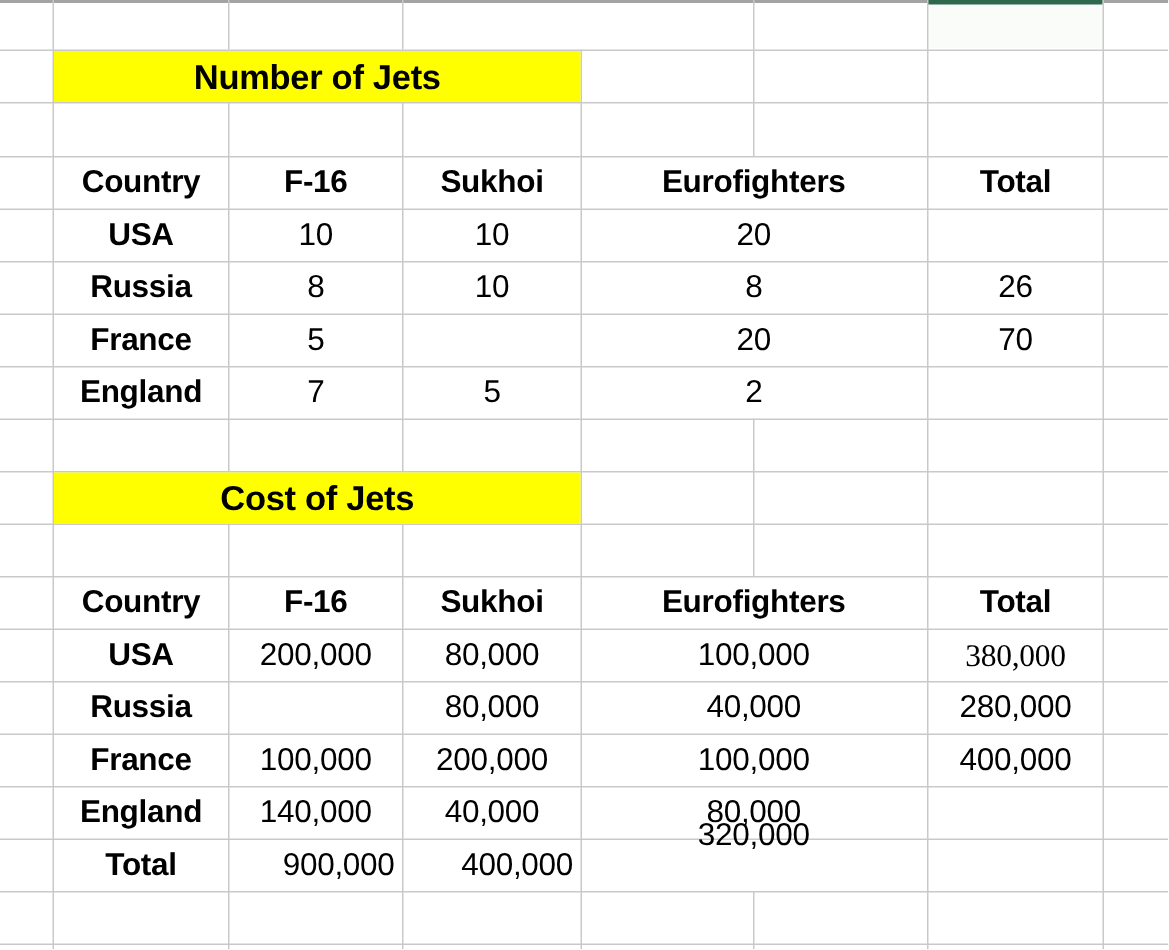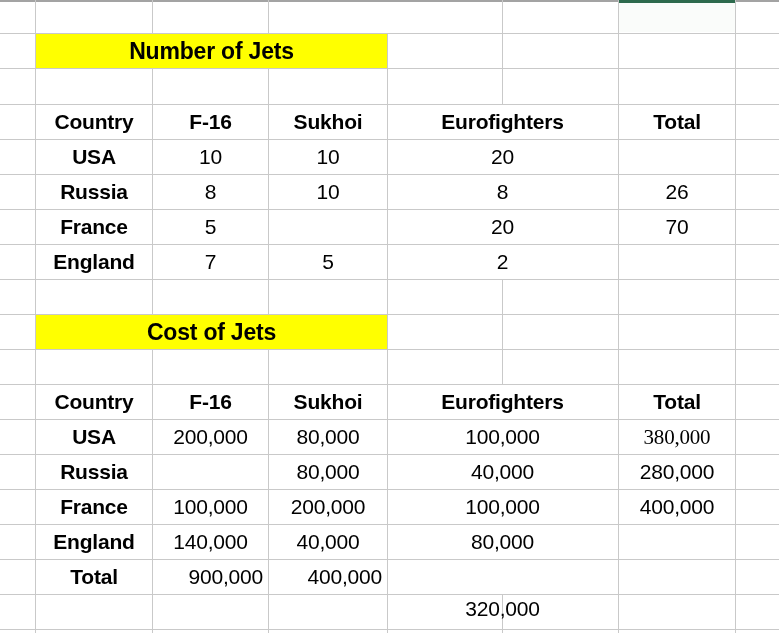--- a/index.html
+++ b/index.html
@@ -110,15 +110,15 @@
     <div class="cell" style="left: 269px; width: 118px; top: 490px; height: 34px;">200,000</div>
     <div class="cell" style="left: 388px; width: 229px; top: 490px; height: 34px;">100,000</div>
     <div class="cell" style="left: 619px; width: 116px; top: 490px; height: 34px;">400,000</div>
     <div class="cell bold" style="left: 36px; width: 116px; top: 525px; height: 34px;">England</div>
     <div class="cell" style="left: 153px; width: 115px; top: 525px; height: 34px;">140,000</div>
     <div class="cell" style="left: 269px; width: 118px; top: 525px; height: 34px;">40,000</div>
     <div class="cell" style="left: 388px; width: 229px; top: 525px; height: 34px;">80,000</div>
     <div class="cell bold" style="left: 36px; width: 116px; top: 560px; height: 34px;">Total</div>
     <div class="cell right" style="left: 153px; width: 115px; top: 560px; height: 34px;">900,000</div>
     <div class="cell right" style="left: 269px; width: 118px; top: 560px; height: 34px;">400,000</div>
-    <div class="cell" style="left: 388px; width: 229px; top: 592px; height: 34px;">320,000</div>
+    <div class="cell" style="left: 388px; width: 229px; top: 540px; height: 34px;">320,000</div>
     <div class="cell" style="left: 619px; width: 116px; top: 560px; height: 34px;"></div>
   </div>
 
 </body></html>

